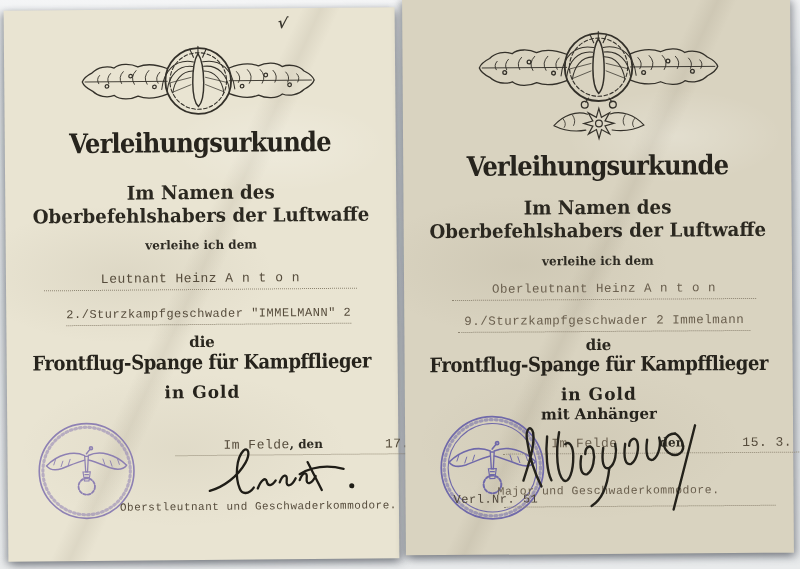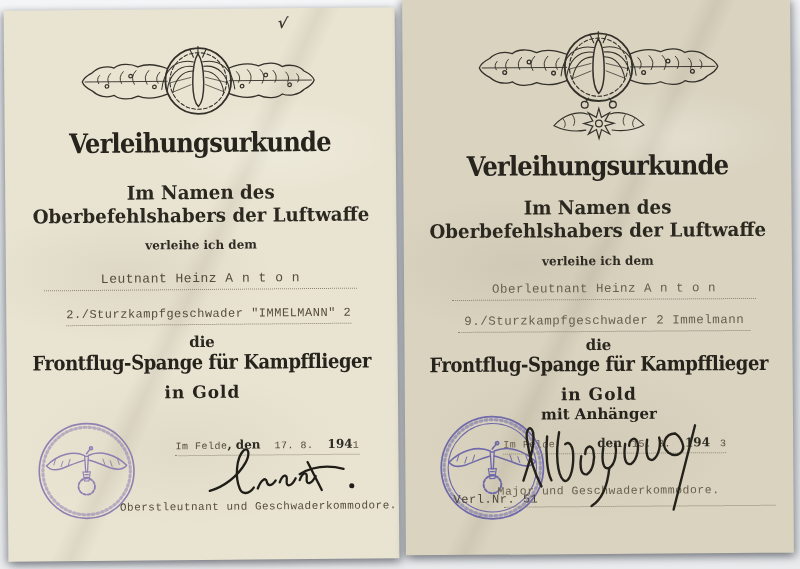--- a/index.html
+++ b/index.html
@@ -72,21 +72,21 @@
   }
   .award .sqz{display:inline-block;transform:scaleX(.9);letter-spacing:-0.5px;}
   .grade{position:absolute;font-weight:bold;font-size:17px;color:#26231c;letter-spacing:1px;}
   .suffix{position:absolute;font-weight:bold;font-size:15px;color:#26231c;}
 
   .stamp{position:absolute;opacity:.82;}
   .date-row{
     position:absolute;white-space:nowrap;
     border-bottom:1px dotted #938a76;padding-bottom:2px;
   }
-  .date-row .typed{font-size:10px;}
+  .date-row .typed{font-size:13px;margin-left:48px;}
   .date-row .printed{
     font-family:"DejaVu Serif",serif;font-weight:bold;color:#2e2b23;font-size:12px;
   }
   .date-row .gap1{display:inline-block;width:10px;}
   .date-row .gap2{display:inline-block;width:14px;}
   .sig{position:absolute;}
   .rank{position:absolute;font-size:11px;}
   .dotted-rule{position:absolute;border-top:1px dotted #8d8471;height:0;}
   .verlnr{position:absolute;font-size:12px;}
 </style>

